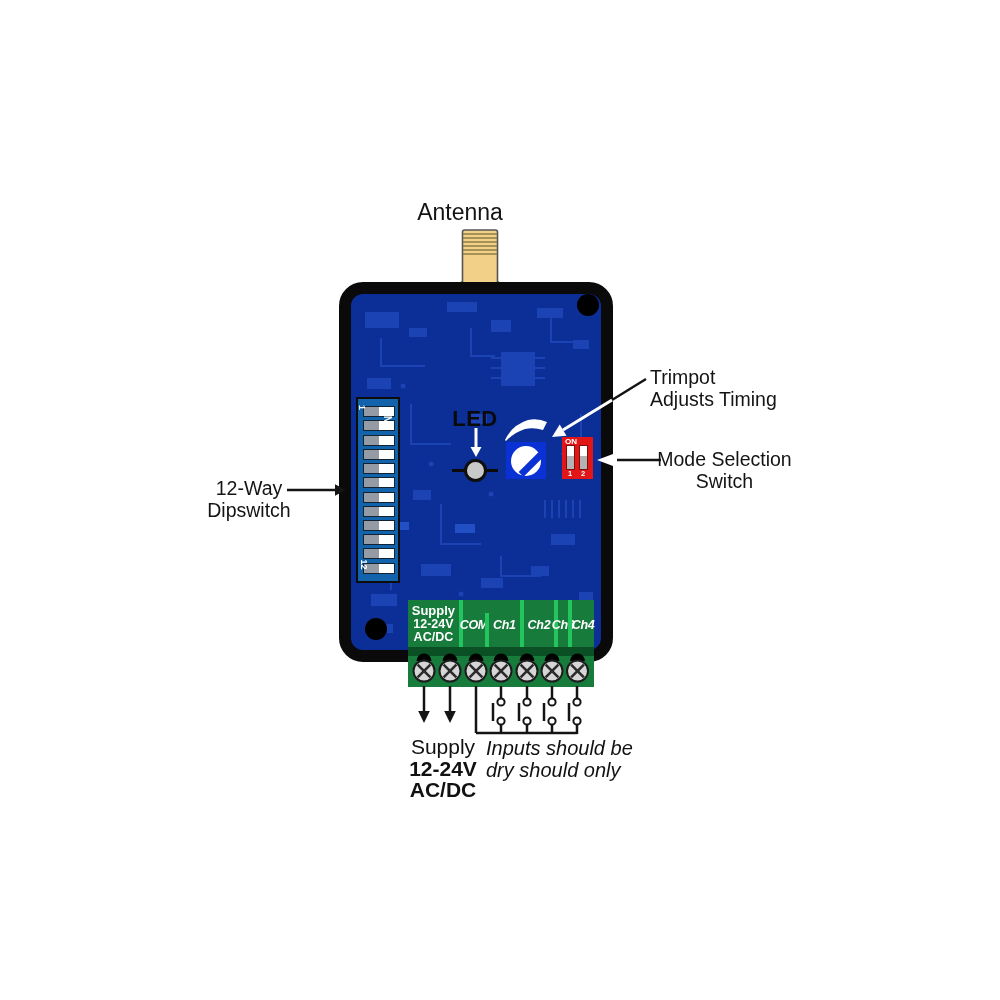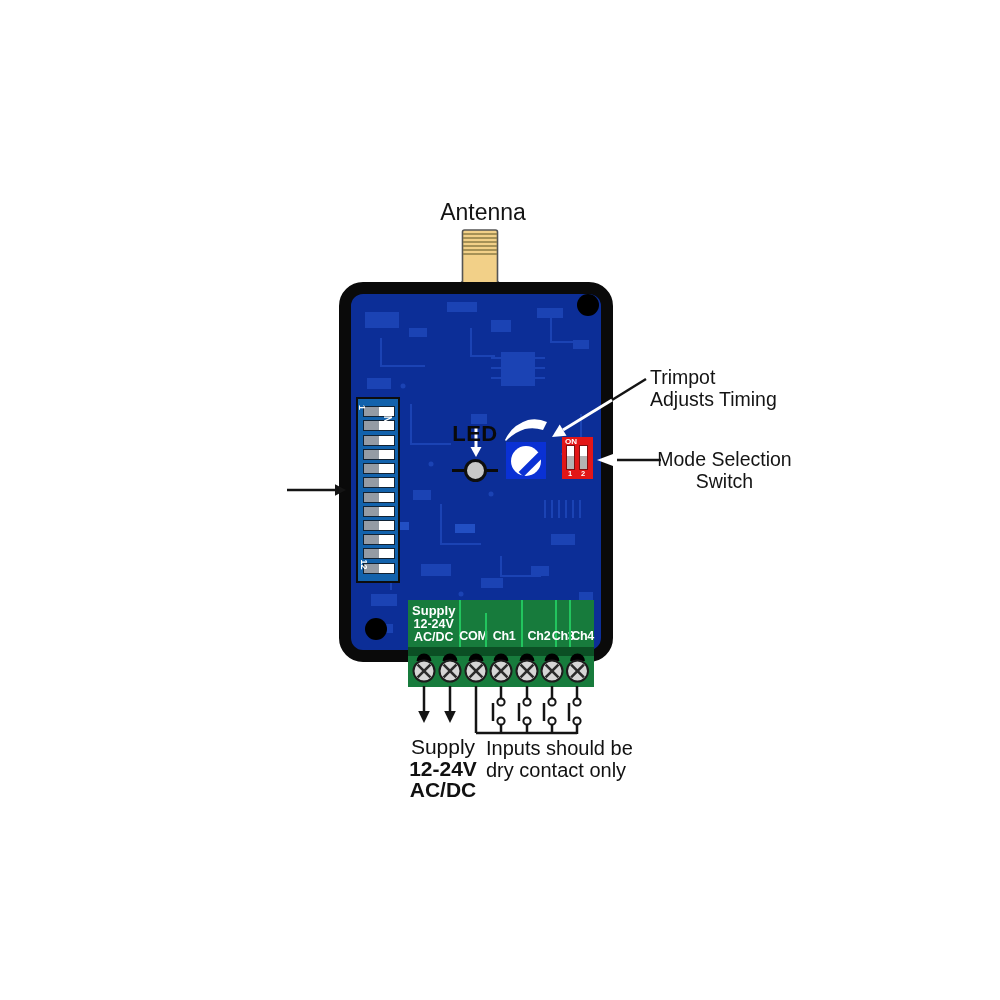--- a/index.html
+++ b/index.html
@@ -41,38 +41,38 @@
   .mode-slider{position:absolute;top:8px;width:7px;height:23px;border:1px solid #7d0f10;
                background:linear-gradient(to bottom,#ffffff 45%,#b3b3b3 45%);}
   .mode-slider.s1{left:4px;} .mode-slider.s2{left:17px;}
   .mode-num{position:absolute;bottom:1px;color:#fff;font-weight:bold;font-size:7.5px;}
   .mode-num.n1{left:6px;} .mode-num.n2{left:19px;}
 
   
   .terminal{left:408px;top:600px;width:186px;height:87px;background:#177b3c;}
   .t-labels{display:flex;height:47px;}
   .t-cell{box-sizing:border-box;color:#fff;font-weight:bold;}
-  .t-cell.ch{border-left:2px solid #22c55e;display:flex;align-items:flex-end;
-             justify-content:center;font-size:12.5px;padding-bottom:4px;letter-spacing:-0.3px;}
+  .t-cell.ch{border-left:4px solid #22c55e;display:flex;align-items:flex-end;
+             justify-content:center;font-size:12.5px;padding-bottom:15px;letter-spacing:-0.3px;font-style:italic;}
   .t-cell.supply{width:54px;text-align:center;padding-top:4px;line-height:13.5px;font-size:12.5px;}
   .t-cell.supply .l1{font-size:13px;}
   .t-strip{position:relative;height:9px;background:#0b4f24;}
   .t-screws{position:relative;height:31px;}
 
   
   .lbl{line-height:22px;font-size:19.5px;color:#141414;}
-  .antenna-lbl{left:383px;top:201px;width:200px;text-align:center;font-size:23px;}
+  .antenna-lbl{left:360px;top:201px;width:200px;text-align:center;font-size:23px;}
   .led-lbl{left:425px;top:406px;width:100px;text-align:center;font-size:22px;font-weight:bold;
-           color:#0a0a0a;letter-spacing:0.5px;margin-top:15px;}
+           color:#0a0a0a;letter-spacing:0.5px;}
   .trimpot-lbl{left:650px;top:366px;text-align:left;}
   .mode-lbl{left:647px;top:448px;width:155px;text-align:center;}
   .dip-lbl{left:174px;top:477px;width:150px;text-align:center;}
   .supply-note{left:383px;top:736px;width:120px;text-align:center;font-size:21px;line-height:21.5px;}
   .supply-note .b{font-weight:bold;}
-  .inputs-note{left:486px;top:737px;font-size:20px;line-height:22px;}
+  .inputs-note{left:486px;top:737px;font-size:20px;line-height:22px;font-style:italic;}
 
   .overlay{left:0;top:0;width:1000px;height:1000px;pointer-events:none;}
 </style>
 </head>
 <body>
 
 <div class="canvas">
 
   <svg class="abs" style="left:440px;top:222px;" width="90" height="112" viewBox="0 0 90 112">
     <circle cx="40" cy="80" r="27" fill="#f2d088" stroke="#555" stroke-width="1.6"></circle>
@@ -315,25 +315,29 @@
   <div class="abs lbl mode-lbl">
     <div>Mode Selection</div>
     <div>Switch</div>
   </div>
 
   <div class="abs lbl trimpot-lbl">
     <div>Trimpot</div>
     <div>Adjusts Timing</div>
   </div>
 
+  <div class="abs lbl dip-lbl">
+    <div>12-Way</div>
+    <div>Dipswitch</div>
+  </div>
 
   <div class="abs supply-note">
     <div>Supply</div>
     <div class="b">12-24V</div>
     <div class="b">AC/DC</div>
   </div>
 
   <div class="abs inputs-note">
     <div>Inputs should be</div>
-    <div>dry contact only</div>
+    <div>dry should only</div>
   </div>
 
 </div>
 
 </body></html>

